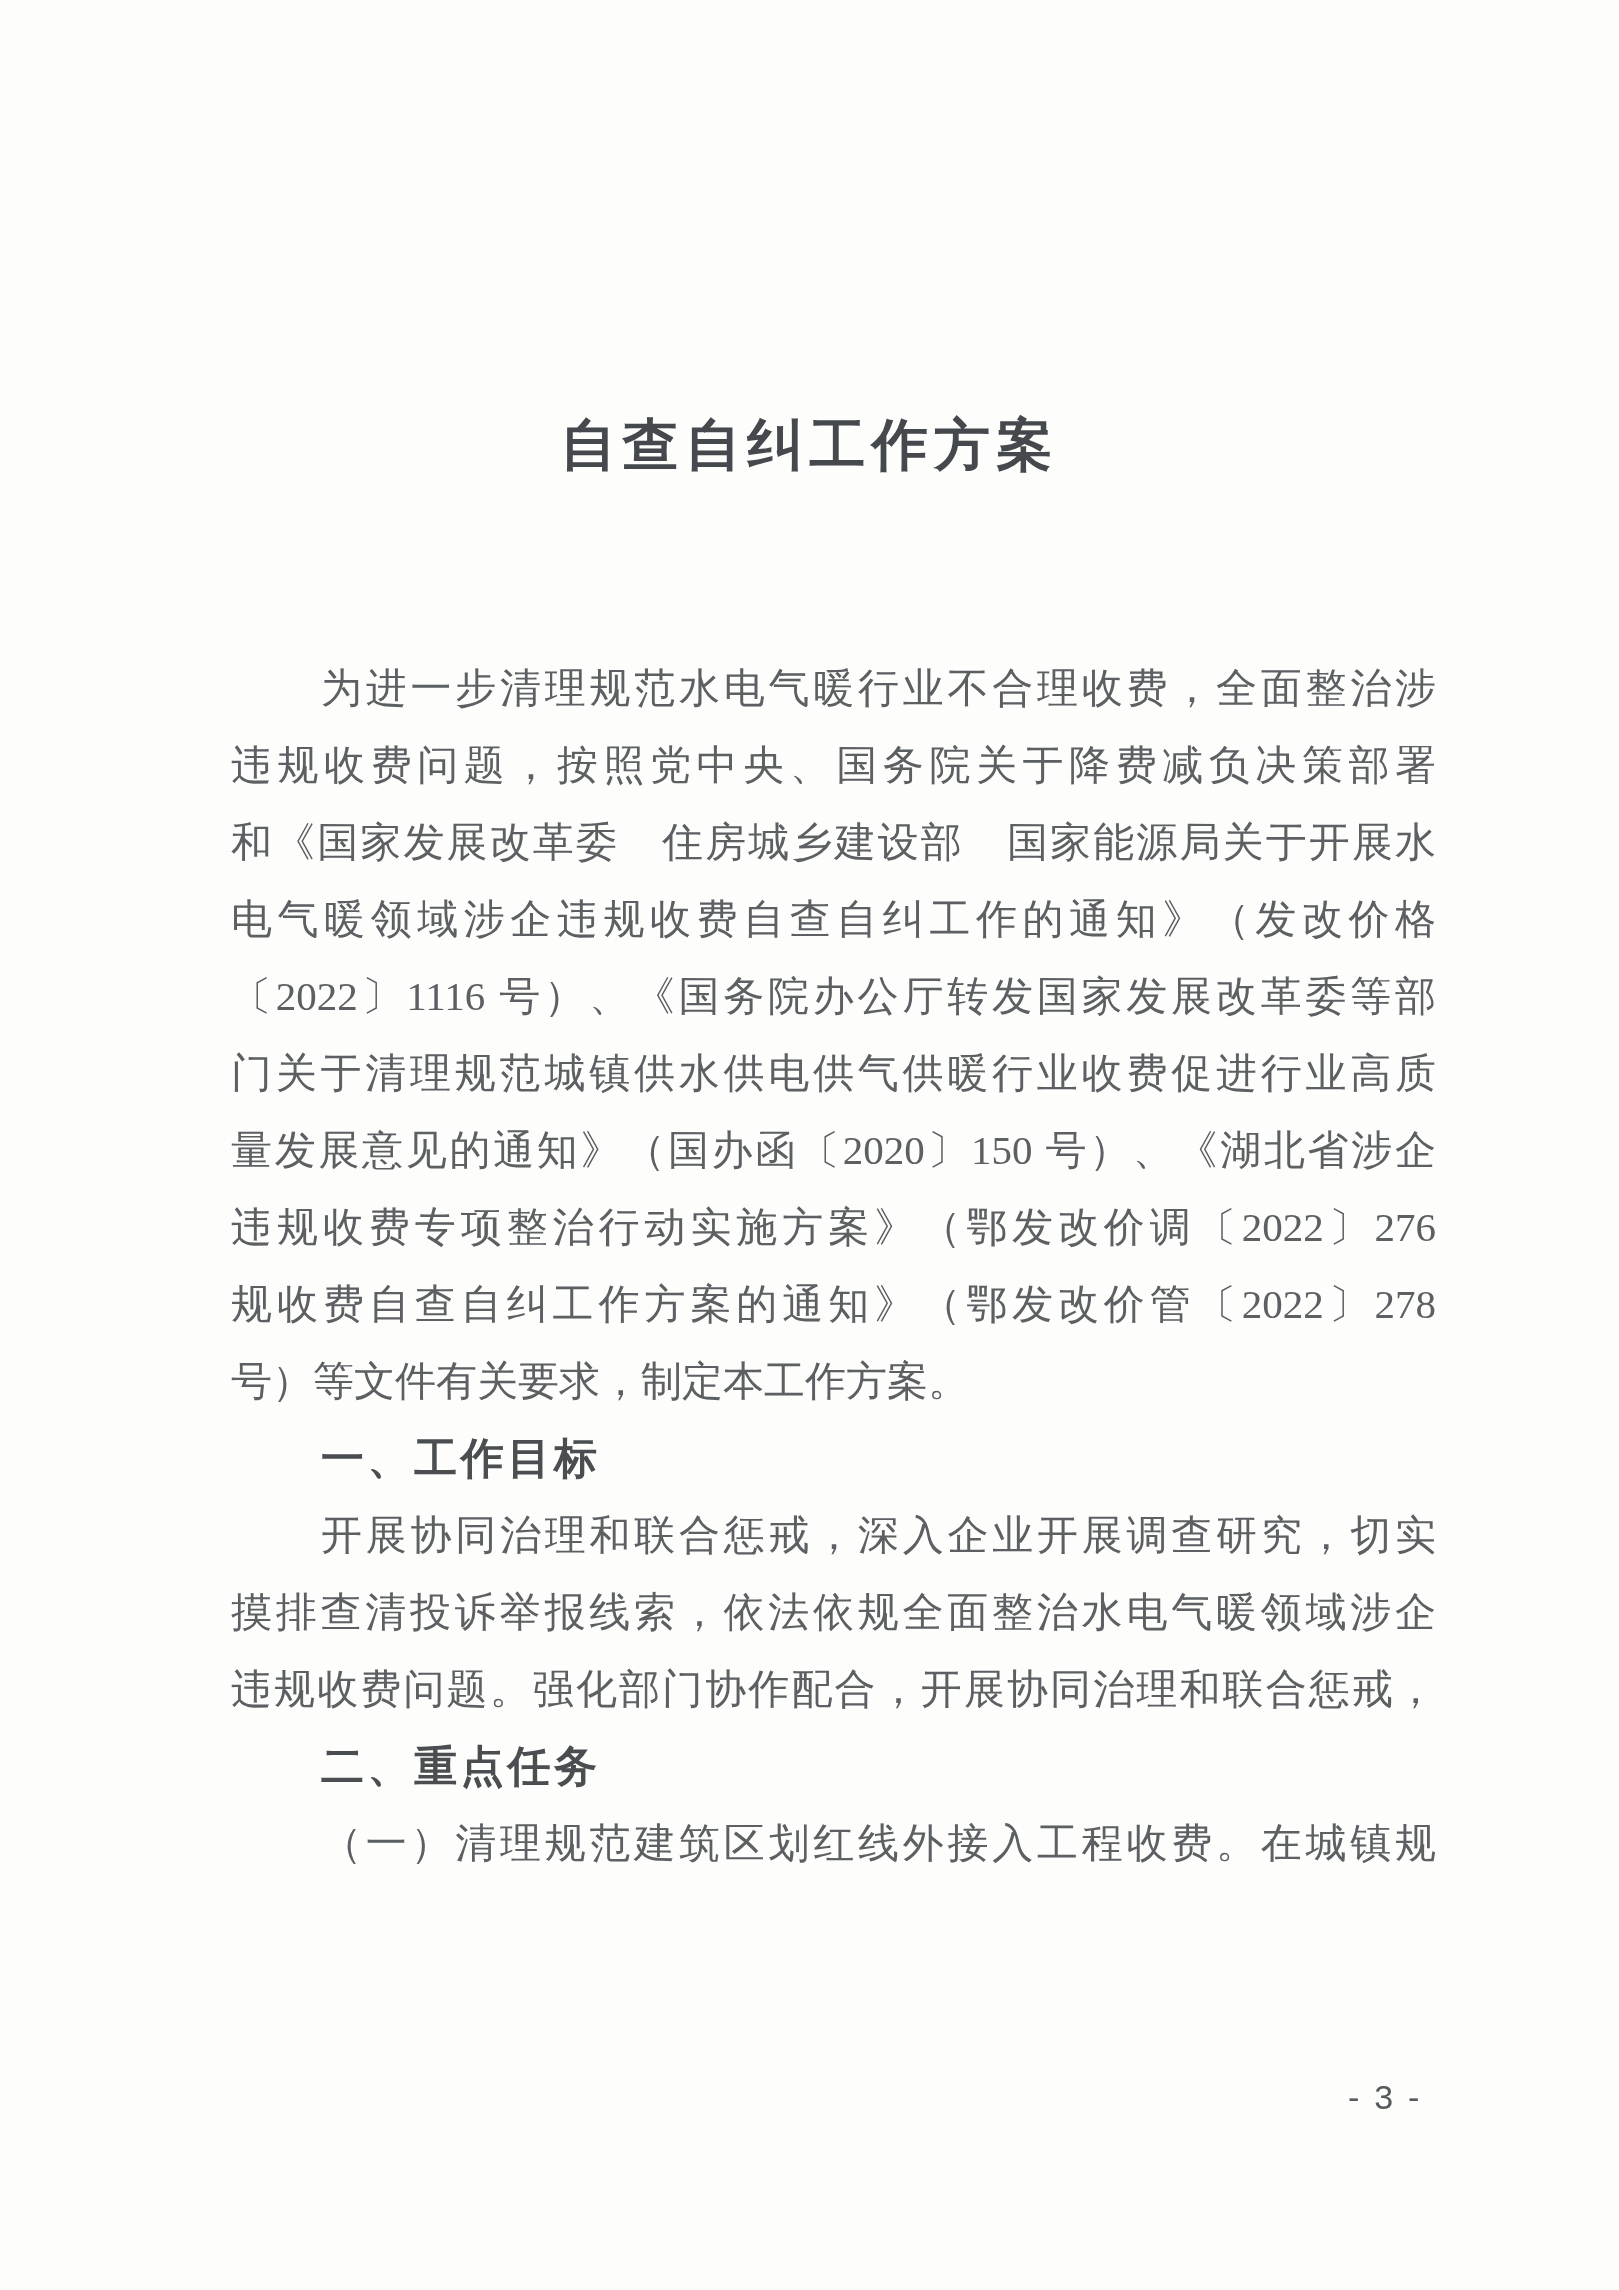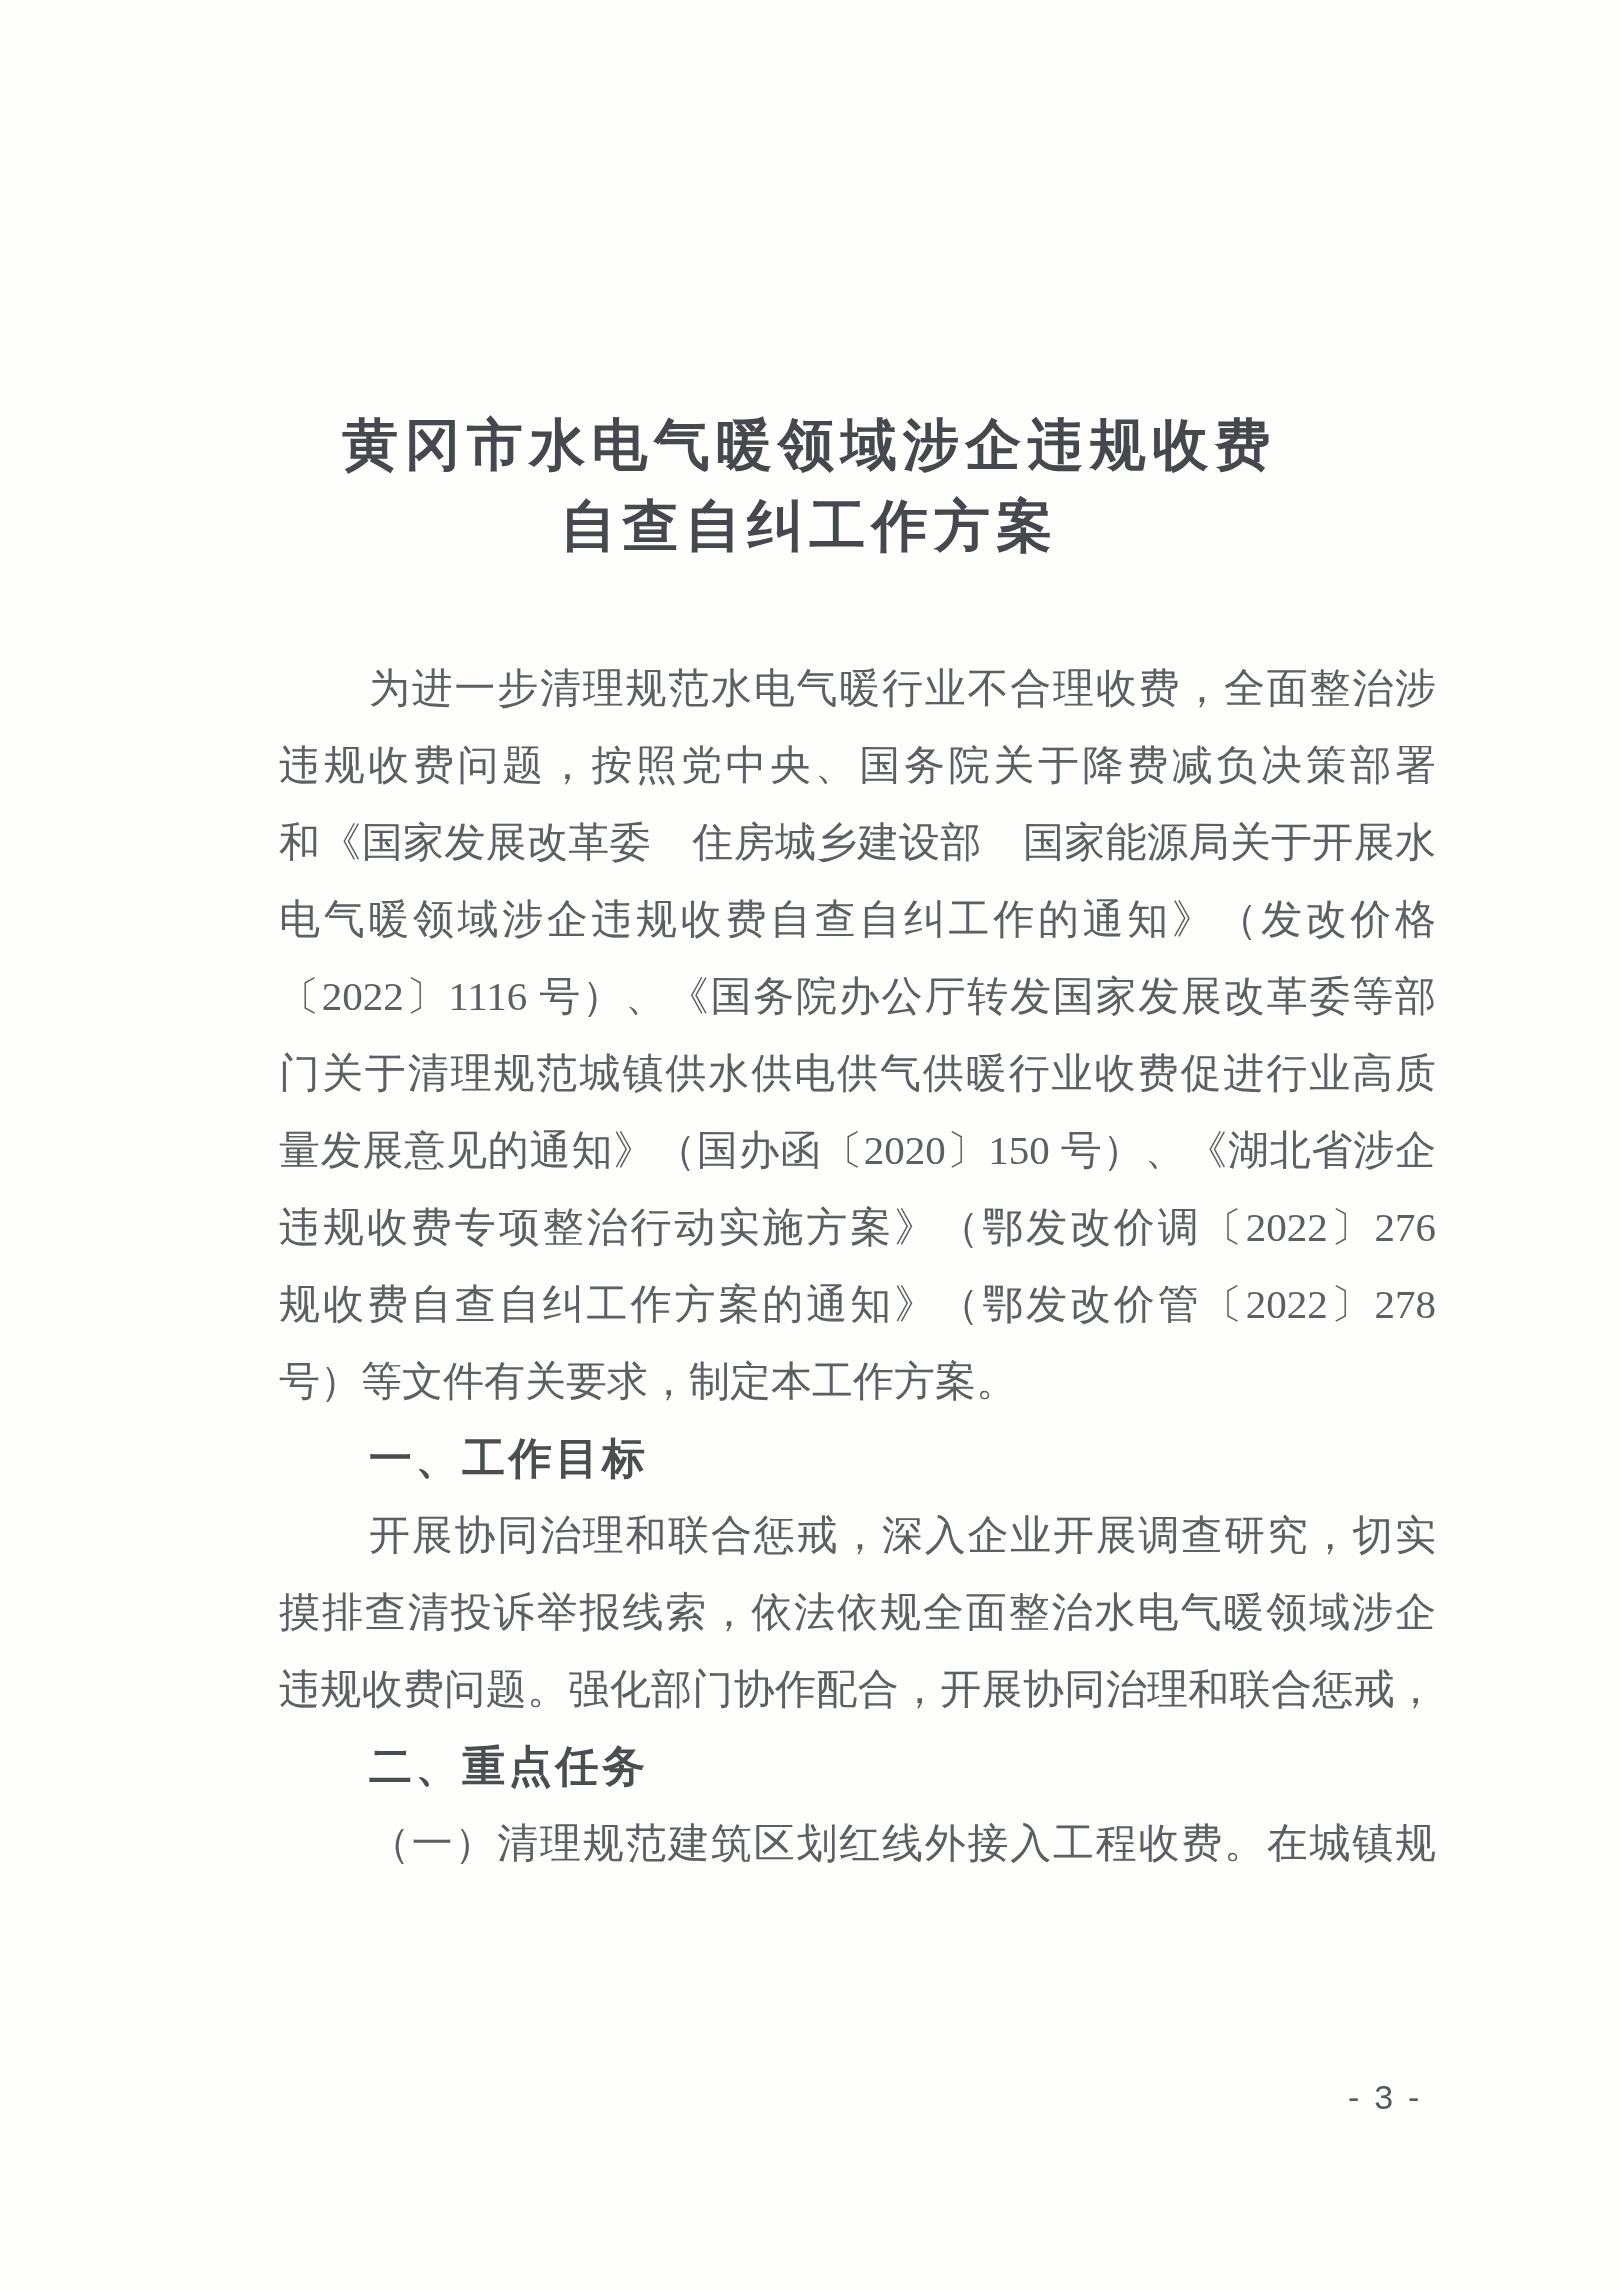--- a/index.html
+++ b/index.html
@@ -36,21 +36,20 @@
     top: 650px;
     width: 1205px;
   }
   .row {
     height: 77px;
     line-height: 77px;
     font-size: 41px;
     color: #5c6063;
     text-align: justify;
     text-align-last: justify;
-    margin-left: 48px;
   }
   .row.plain {
     text-align-last: left;
   }
   .row.indent {
     padding-left: 90px;
   }
   .row.heading {
     font-family: Liberation Serif, serif;
     font-weight: 700;
@@ -69,21 +68,20 @@
     color: #555a5d;
     font-family: "Liberation Sans", sans-serif;
   }
 </style>
 </head>
 <body>
 
 <div class="page">
 
   <div class="title-block">
-    <div class="title-line">黄冈市水电气暖领域涉企违规收费</div>
     <div class="title-line">自查自纠工作方案</div>
   </div>
 
   <div class="body-block">
 
     <div class="row indent">为进一步清理规范水电气暖行业不合理收费，全面整治涉</div>
     <div class="row">违规收费问题，按照党中央、国务院关于降费减负决策部署</div>
     <div class="row">和《国家发展改革委　住房城乡建设部　国家能源局关于开展水</div>
     <div class="row">电气暖领域涉企违规收费自查自纠工作的通知》（发改价格</div>
     <div class="row">〔2022〕1116 号）、《国务院办公厅转发国家发展改革委等部</div>

